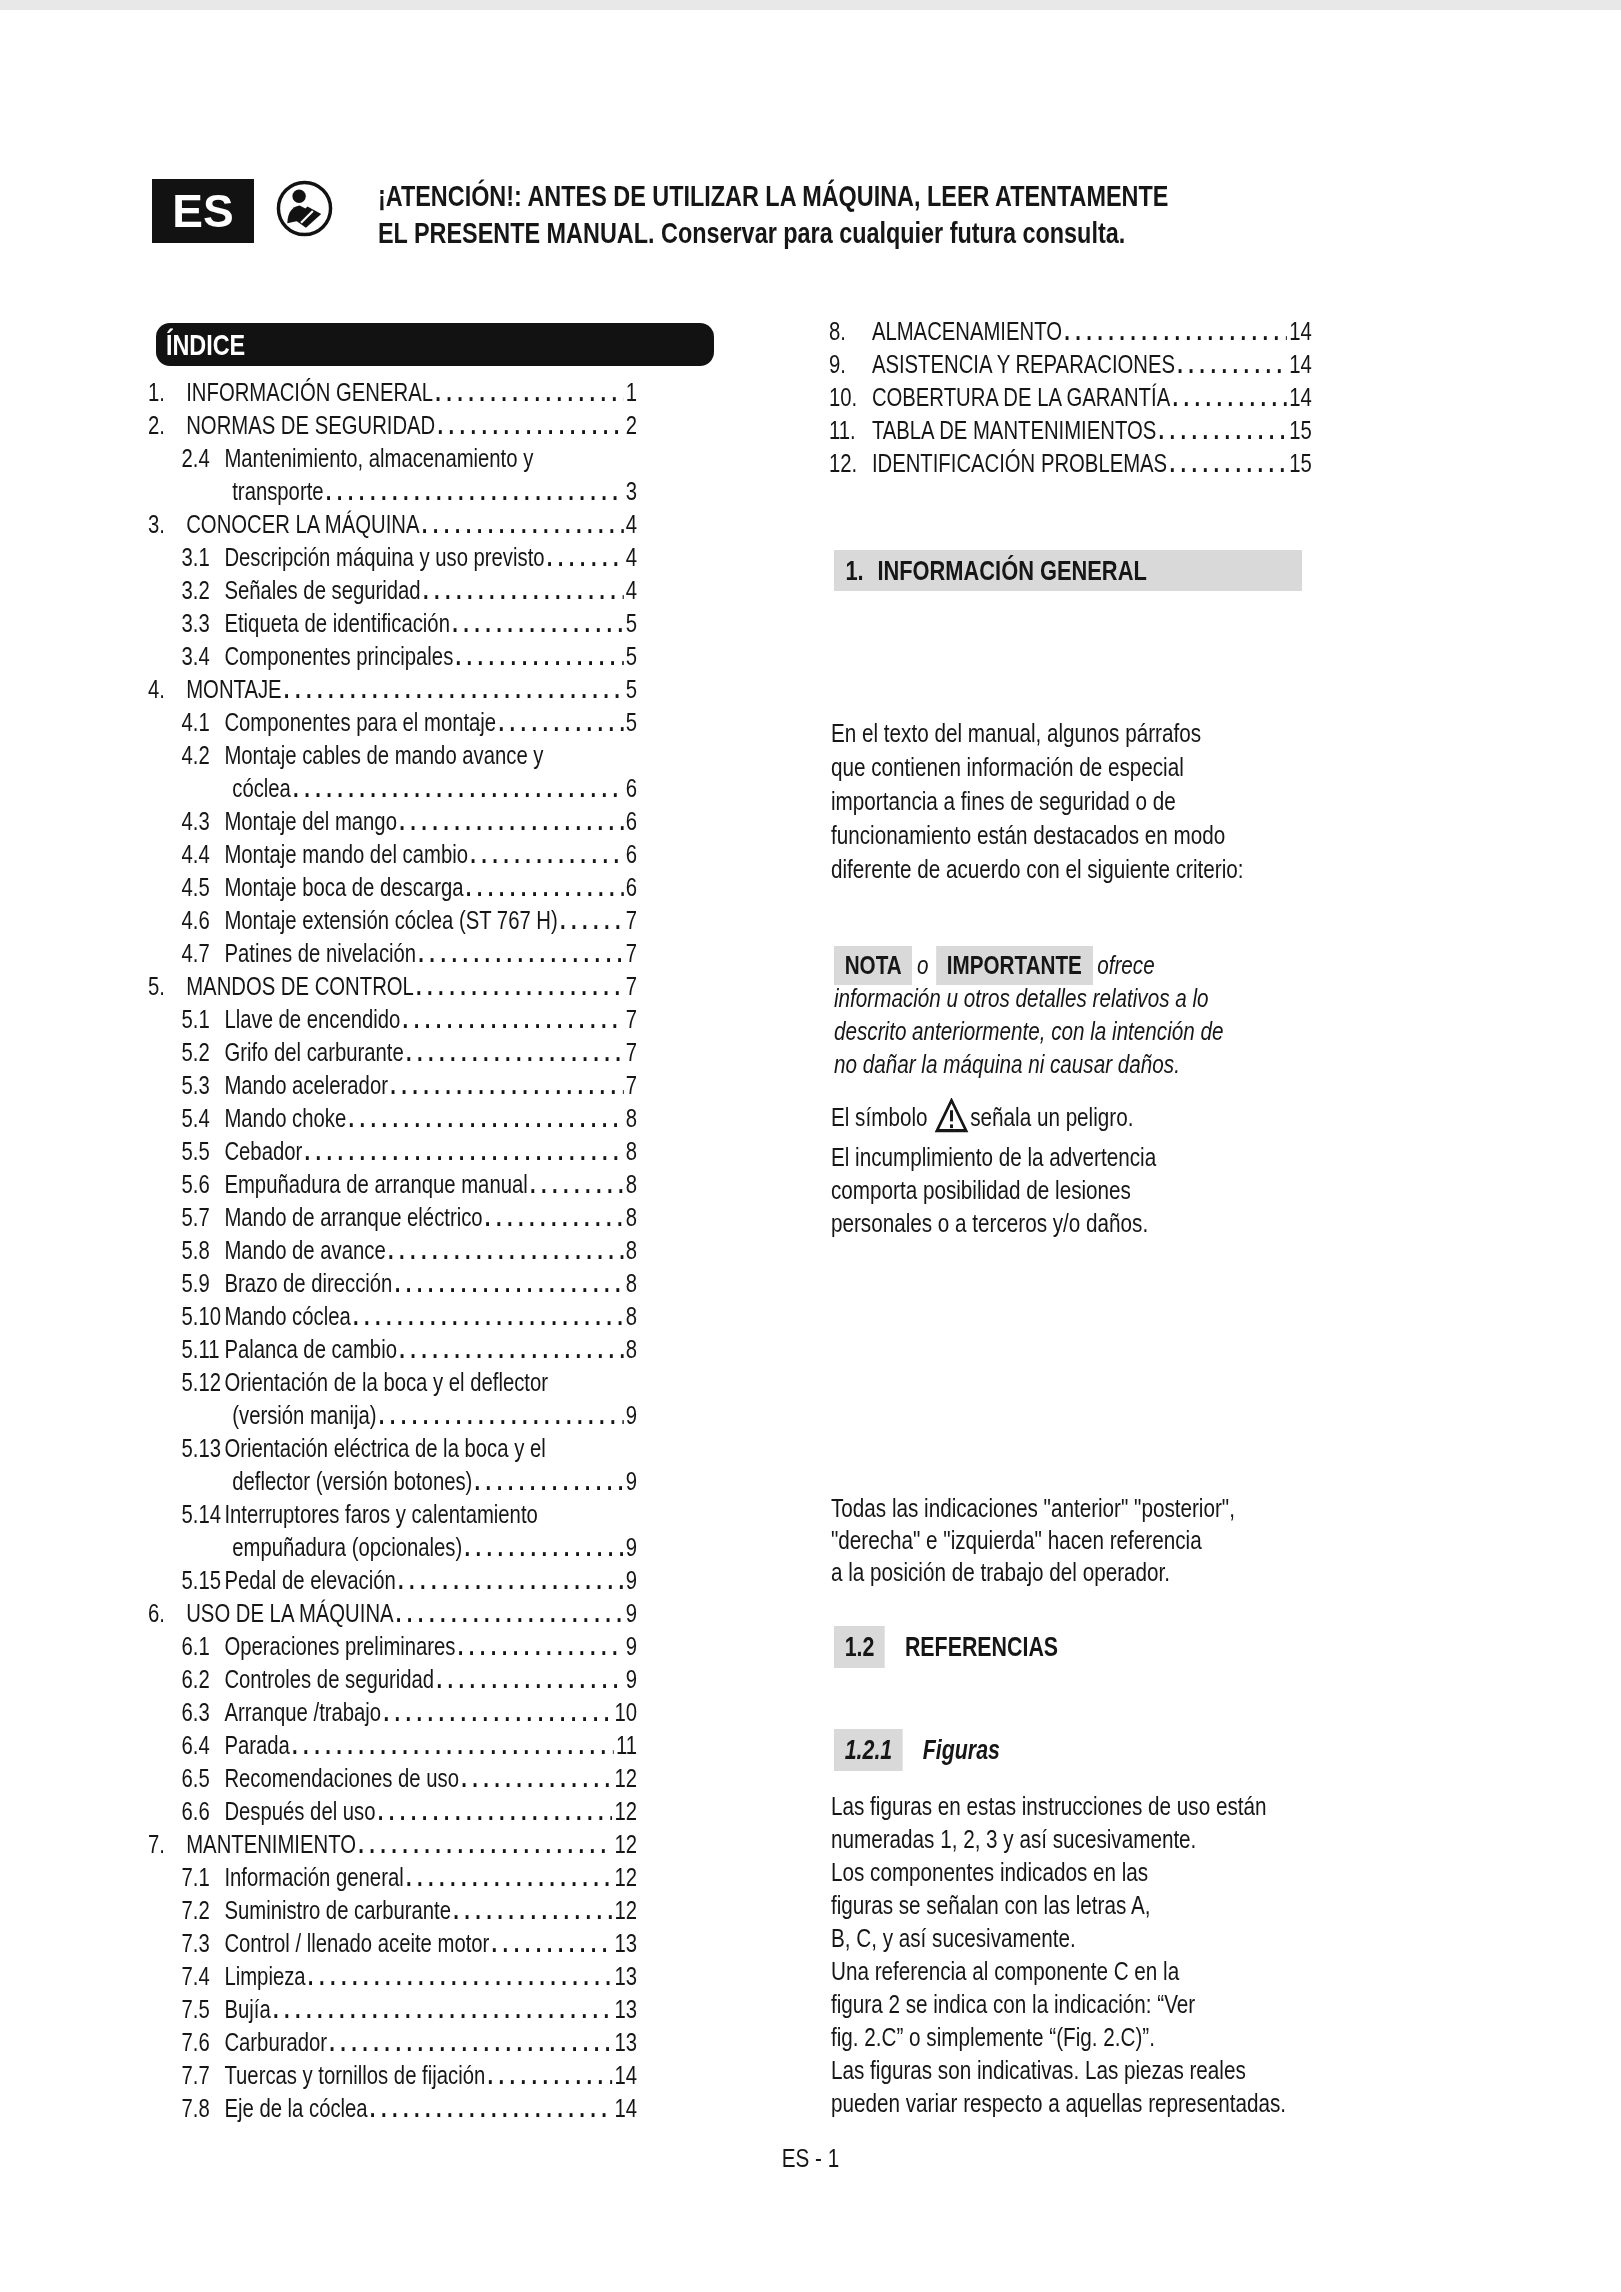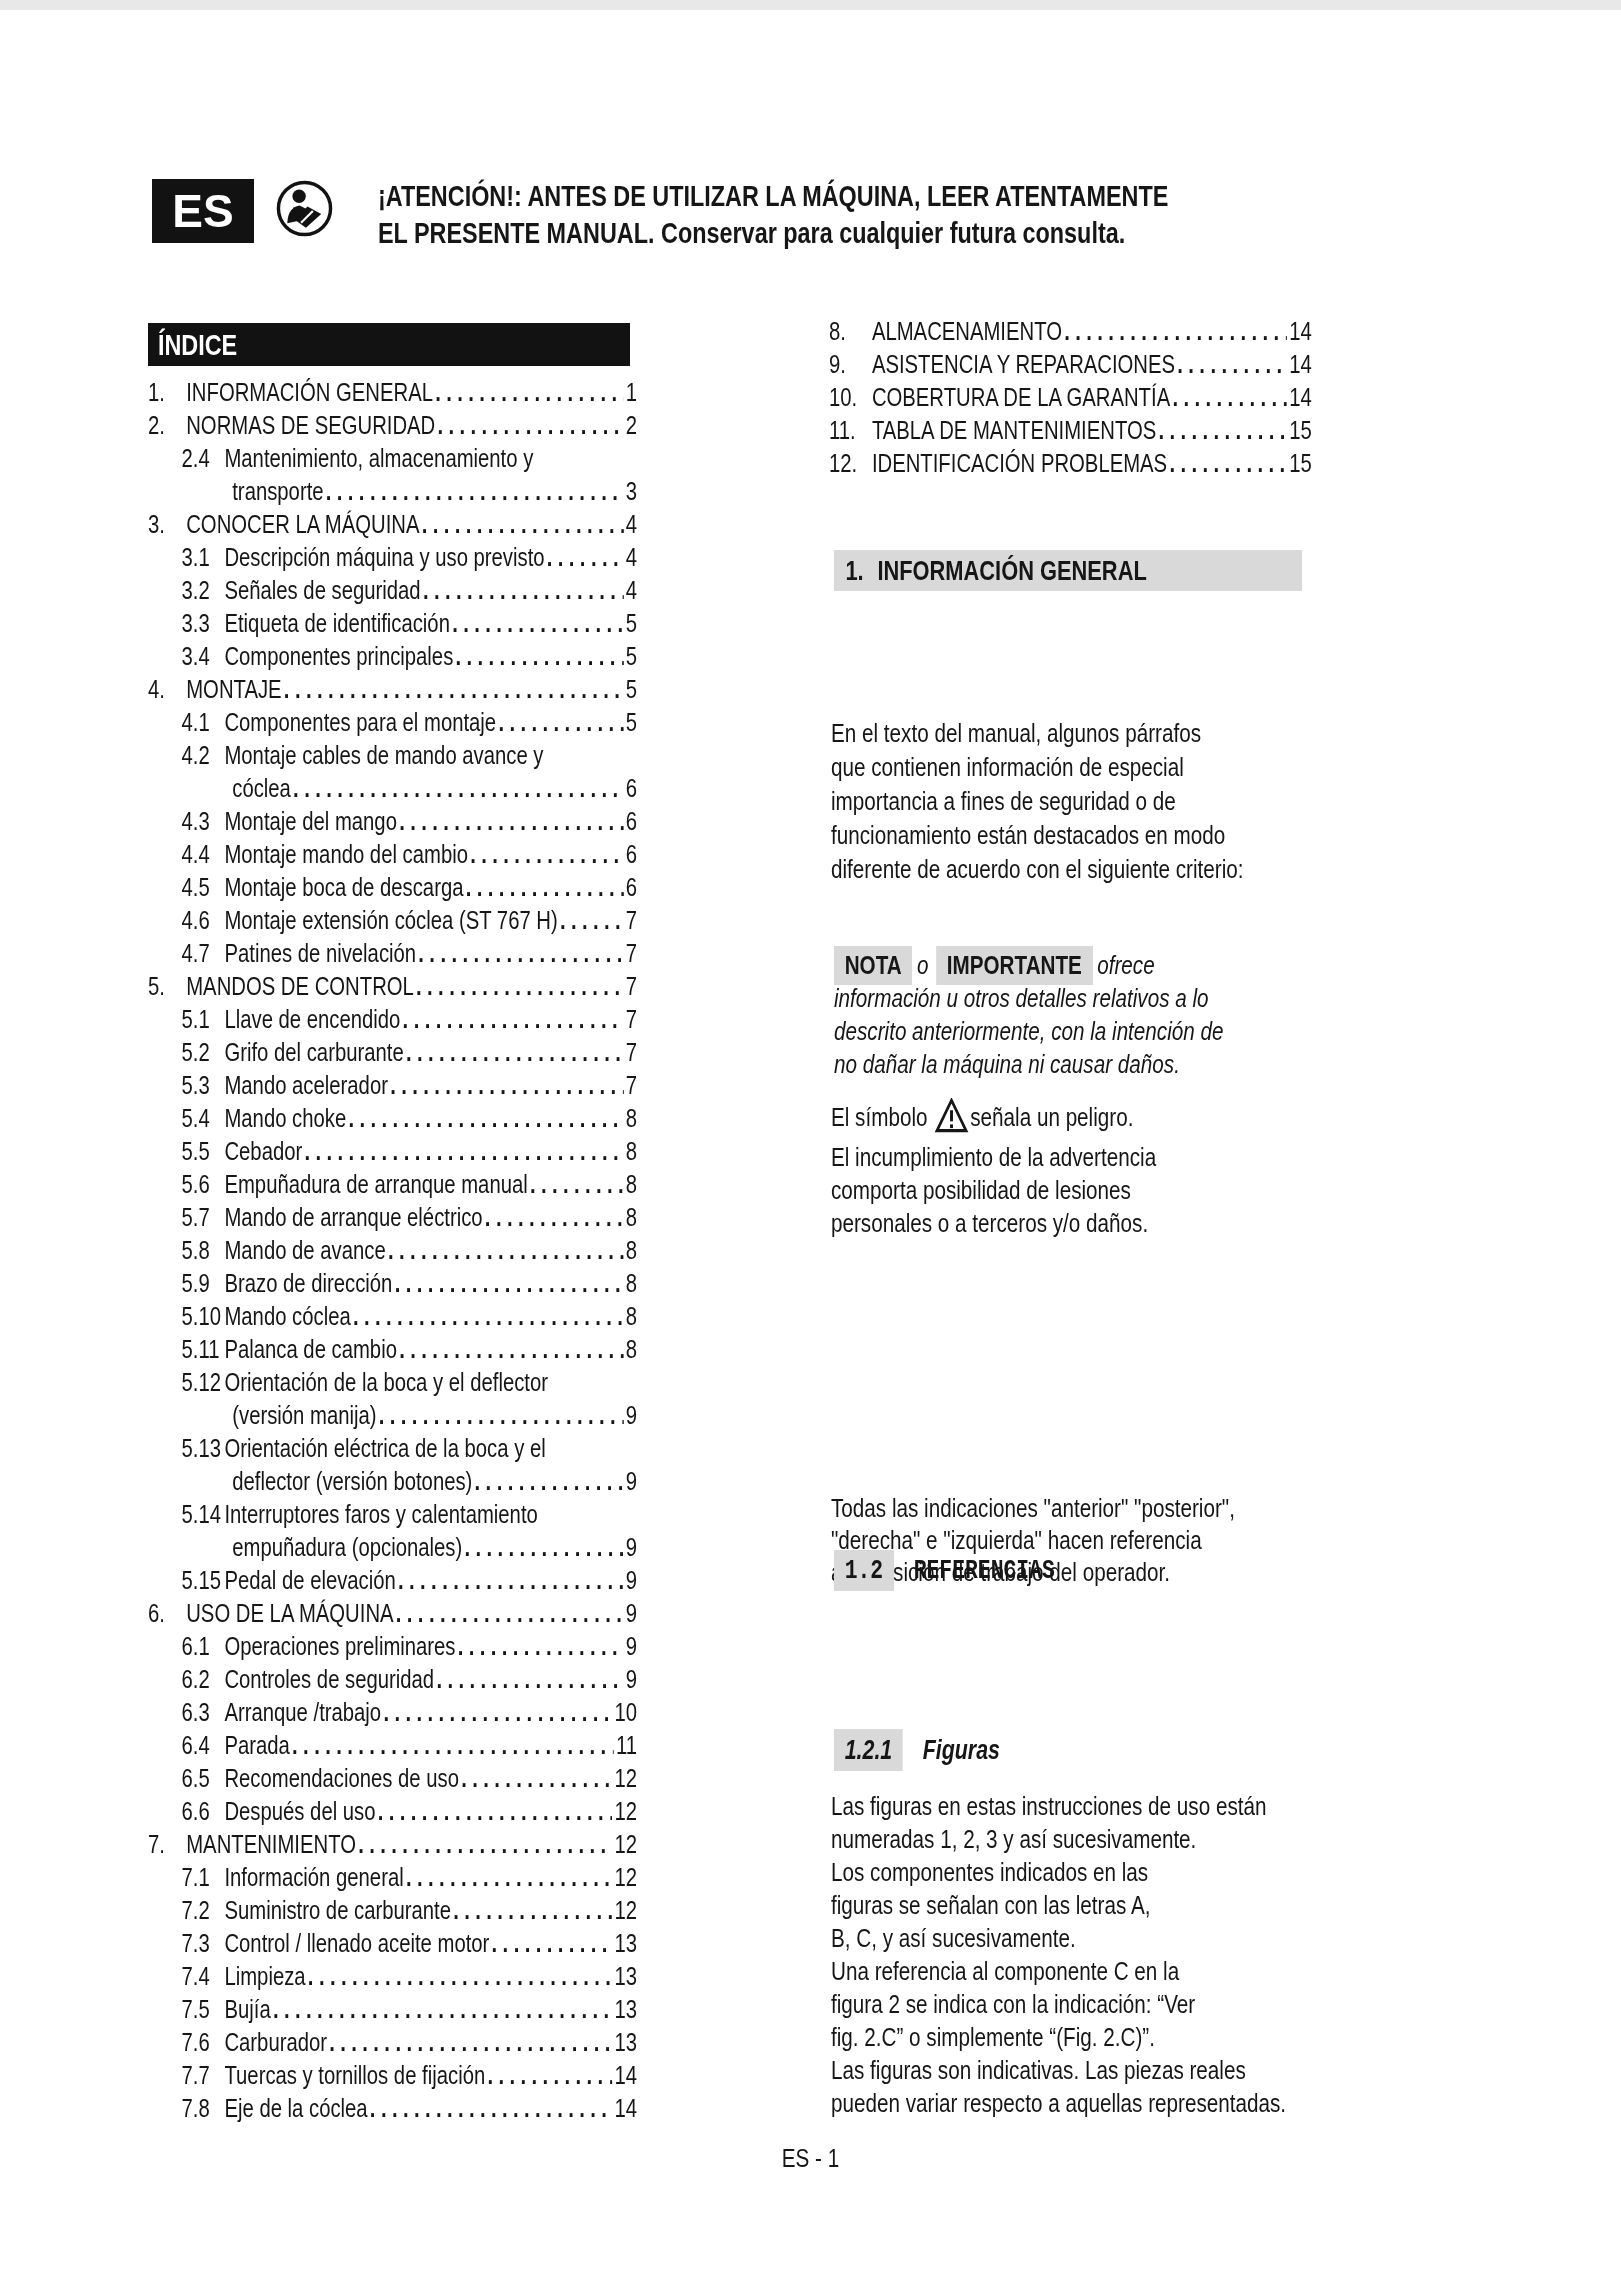--- a/index.html
+++ b/index.html
@@ -8,21 +8,21 @@
   
   .cxp{transform:scaleX(0.78);transform-origin:0 0;white-space:pre-line;}
   .cxrow{display:flex;align-items:center;transform:scaleX(0.78);transform-origin:0 50%;white-space:nowrap;}
   
   .es-box{position:absolute;left:152px;top:169px;width:102px;height:64px;background:#121212;
           color:#fff;font-weight:bold;font-size:46px;display:flex;align-items:center;justify-content:center;}
   .book-icon{position:absolute;left:275px;top:169px;width:59px;height:59px;}
   .warning{position:absolute;left:378px;top:167px;width:1039px;font-weight:bold;
            font-size:30px;line-height:37px;}
   
-  .indice-bar{position:absolute;left:148px;top:313px;width:482px;height:43px;background:#121212;}
+  .indice-bar{position:absolute;left:156px;top:313px;width:558px;height:43px;background:#121212;border-radius:14px;}
   .indice-bar .cxrow{height:43px;padding-left:12.7px;color:#fff;font-size:30px;font-weight:bold;}
   
   .toc{position:absolute;font-size:26px;line-height:33px;transform:scaleX(0.78);transform-origin:0 0;}
   .toc-left{left:148px;top:366px;width:627px;}
   .toc-right{left:829px;top:305px;width:619px;line-height:33px;}
   .toc-row{display:flex;align-items:baseline;}
   .toc-row .num{flex:none;min-width:49px;}
   .toc-left .lvl1{margin-left:43px;}
   .toc-left .lvl1 .num{min-width:55px;}
   .toc-left .lvl2{padding-left:108px;}
@@ -30,21 +30,21 @@
   .toc-row .txt{flex:none;white-space:nowrap;}
   .dots{flex:1;overflow:hidden;white-space:nowrap;letter-spacing:6.9px;margin-left:2.9px;font-weight:bold;}
   .dots::after{content:"....................................................................................";}
   .pg{flex:none;margin-left:2.9px;}
   
   .sec-bar{position:absolute;left:834px;top:540px;width:468px;height:41px;background:#d9d9d9;}
   .sec-bar .cxrow{height:41px;padding-left:14.7px;font-size:28px;font-weight:bold;}
   .sec-bar .num{margin-right:17.6px;}
   .h2{position:absolute;left:834px;font-size:27.4px;font-weight:bold;}
   .h2 .chip{background:#d9d9d9;padding:4.9px 13.7px;margin-right:25.5px;}
-  .h11{top:636px;} .h12{top:1540px;font-family:Liberation Mono, monospace;} .h121{top:1719px;font-style:italic;}
+  .h11{top:636px;} .h12{top:1616px;} .h121{top:1719px;font-style:italic;}
   .para{position:absolute;font-size:26.5px;line-height:33px;}
   .p1{left:831px;top:706px;width:647px;line-height:34px;}
   .nota{left:834px;top:906px;width:647px;line-height:33px;}
   .chip-inline{display:inline-block;background:#d9d9d9;font-weight:bold;font-style:normal;
                padding:2.9px 13.7px;margin:-2.9px 5.9px -2.9px 0;}
   .it{font-style:italic;}
   .symbolp{left:831px;top:1055px;width:647px;line-height:33px;}
   .tri-icon{display:inline-block;vertical-align:-6.9px;margin:0 2px 0 7.8px;}
   .opt-box{position:absolute;left:832px;top:1227px;width:471px;height:222px;box-sizing:border-box;
            border:3.9px dotted #9a9a9a;padding:14.7px 5.9px 0 29px;}

